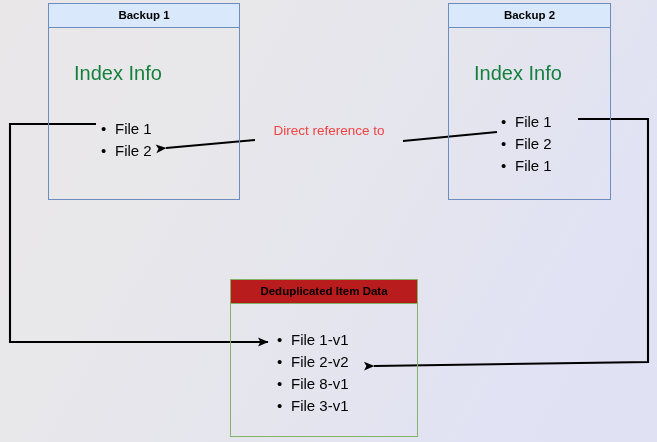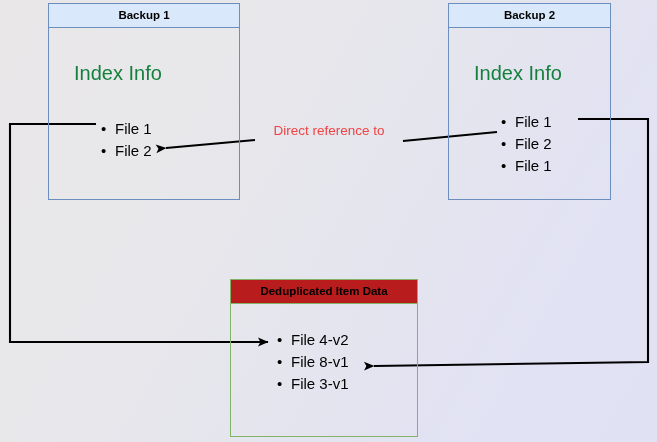--- a/index.html
+++ b/index.html
@@ -135,21 +135,22 @@
         <li>File 2</li>
         <li>File 1</li>
       </ul>
     </div>
   </div>
 
   <div class="node green" style="left:230px; top:279px; width:188px; height:158px;">
     <div class="node-header">Deduplicated Item Data</div>
     <div class="node-body" style="height:132px;">
       <ul class="file-list" style="left:46px; top:25px;">
-        <li>File 4-v2</li>
+        <li>File 1-v1</li>
+        <li>File 2-v2</li>
         <li>File 8-v1</li>
         <li>File 3-v1</li>
       </ul>
     </div>
   </div>
 
   <div class="edge-label" style="left:249px; top:122px; width:160px;">
     <div>Direct reference to</div>
   </div>
 

